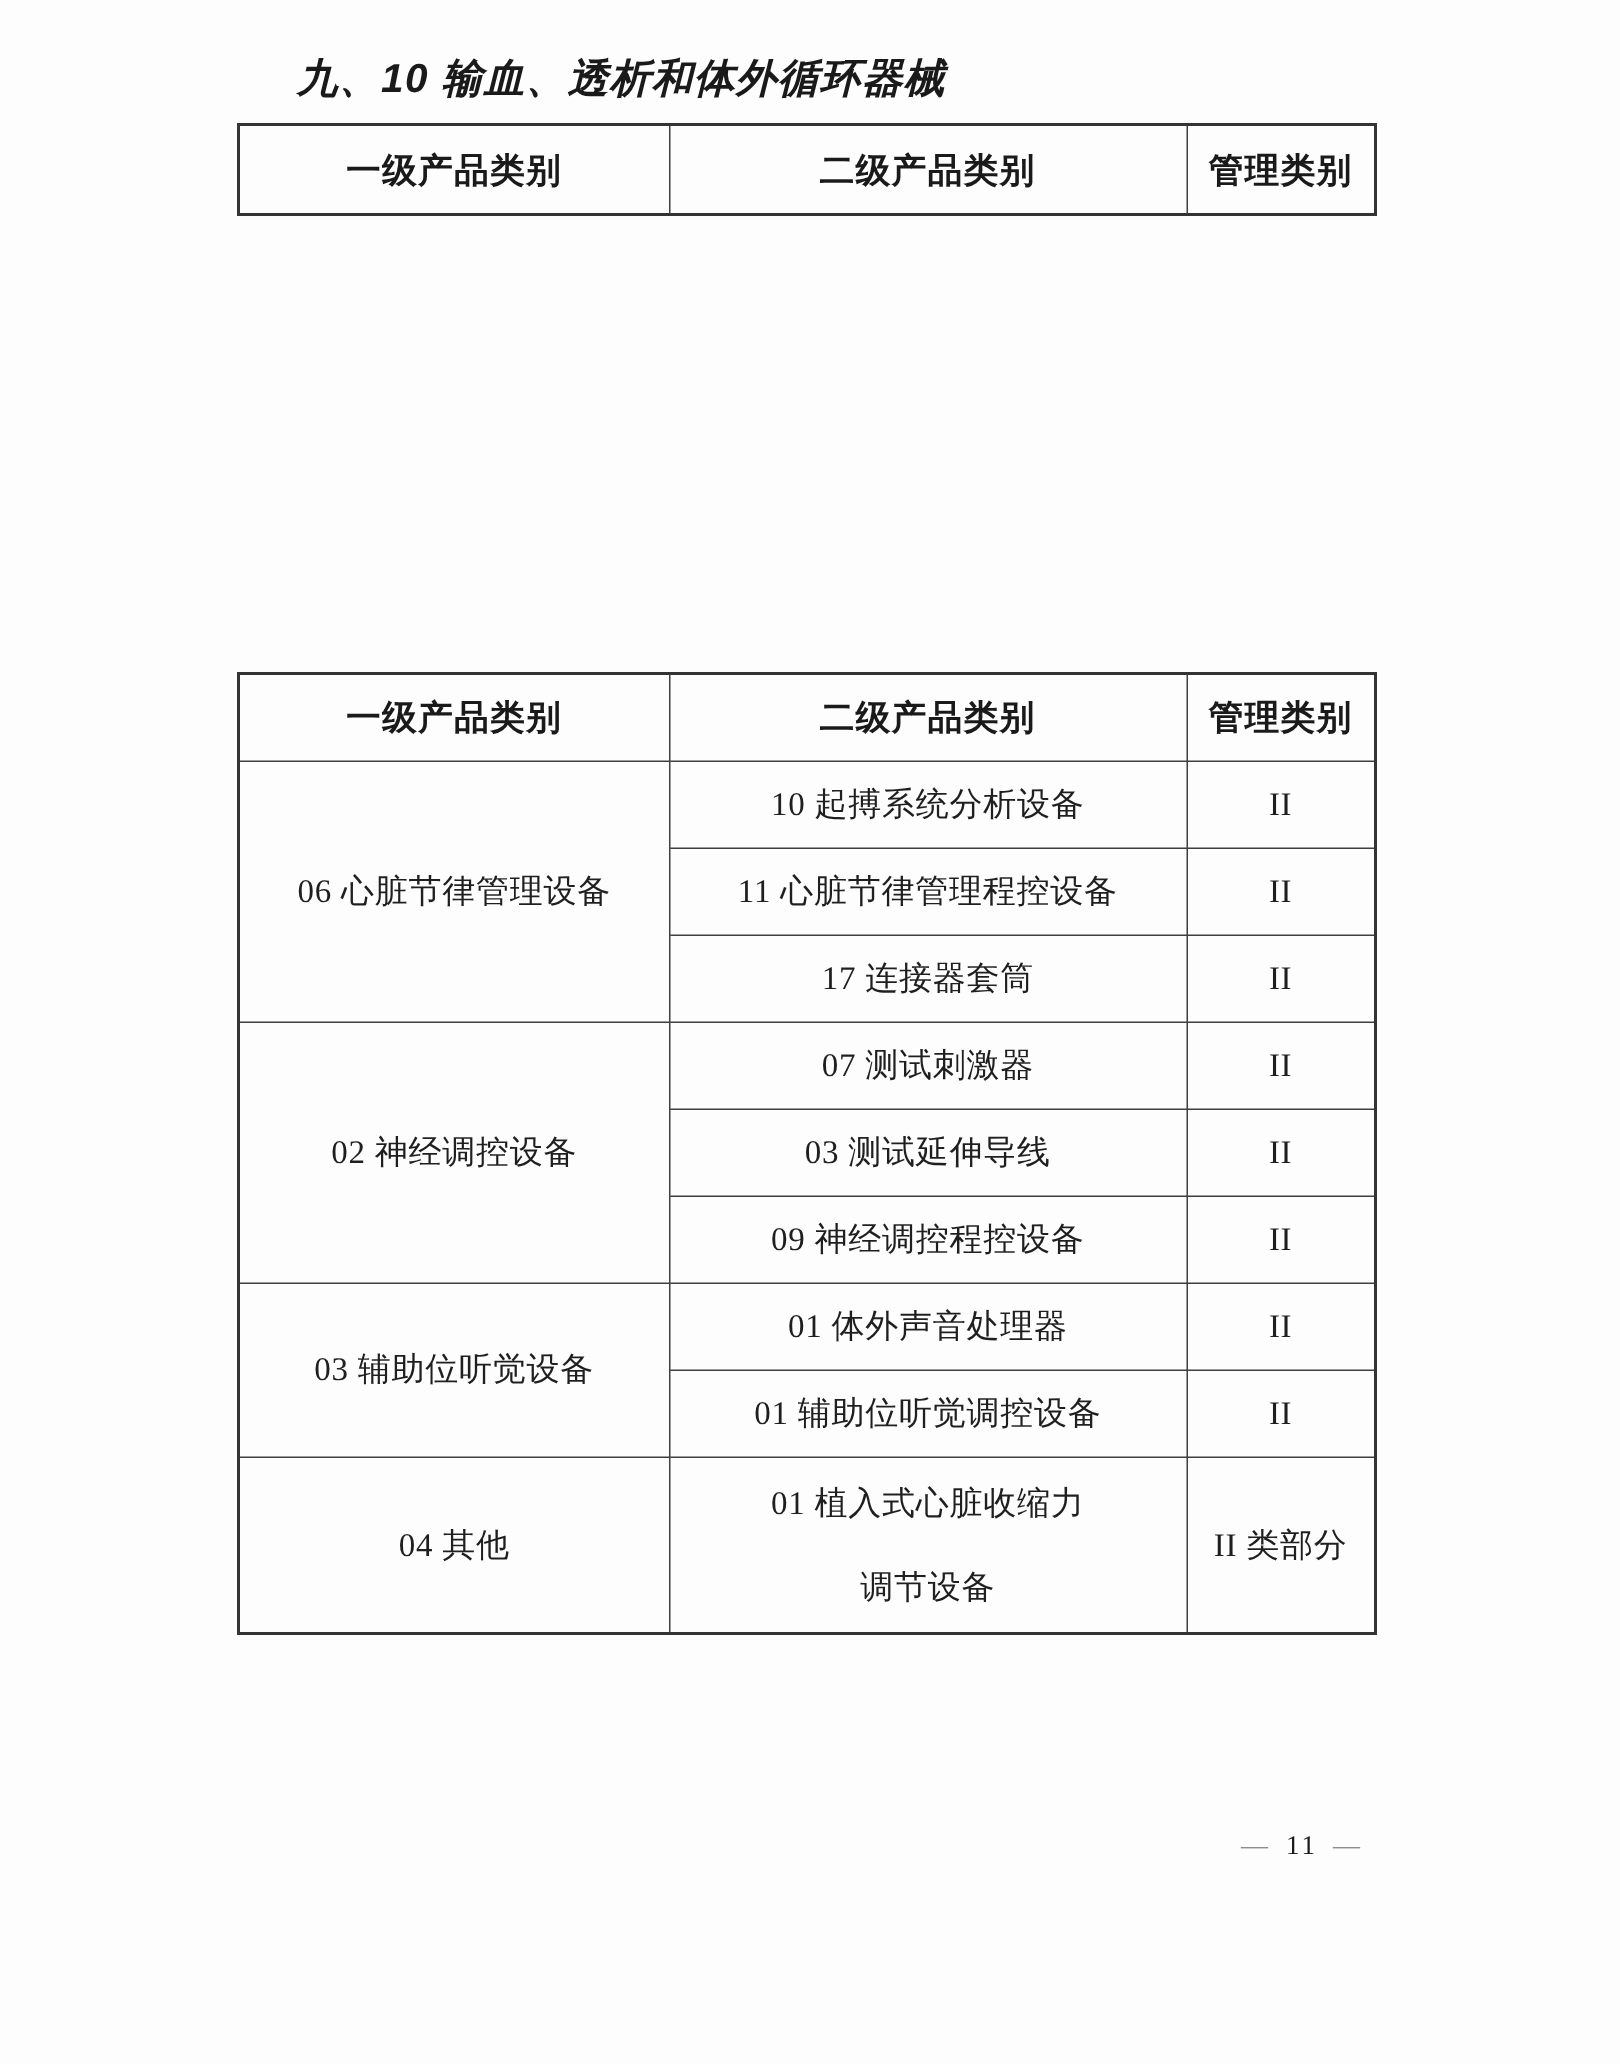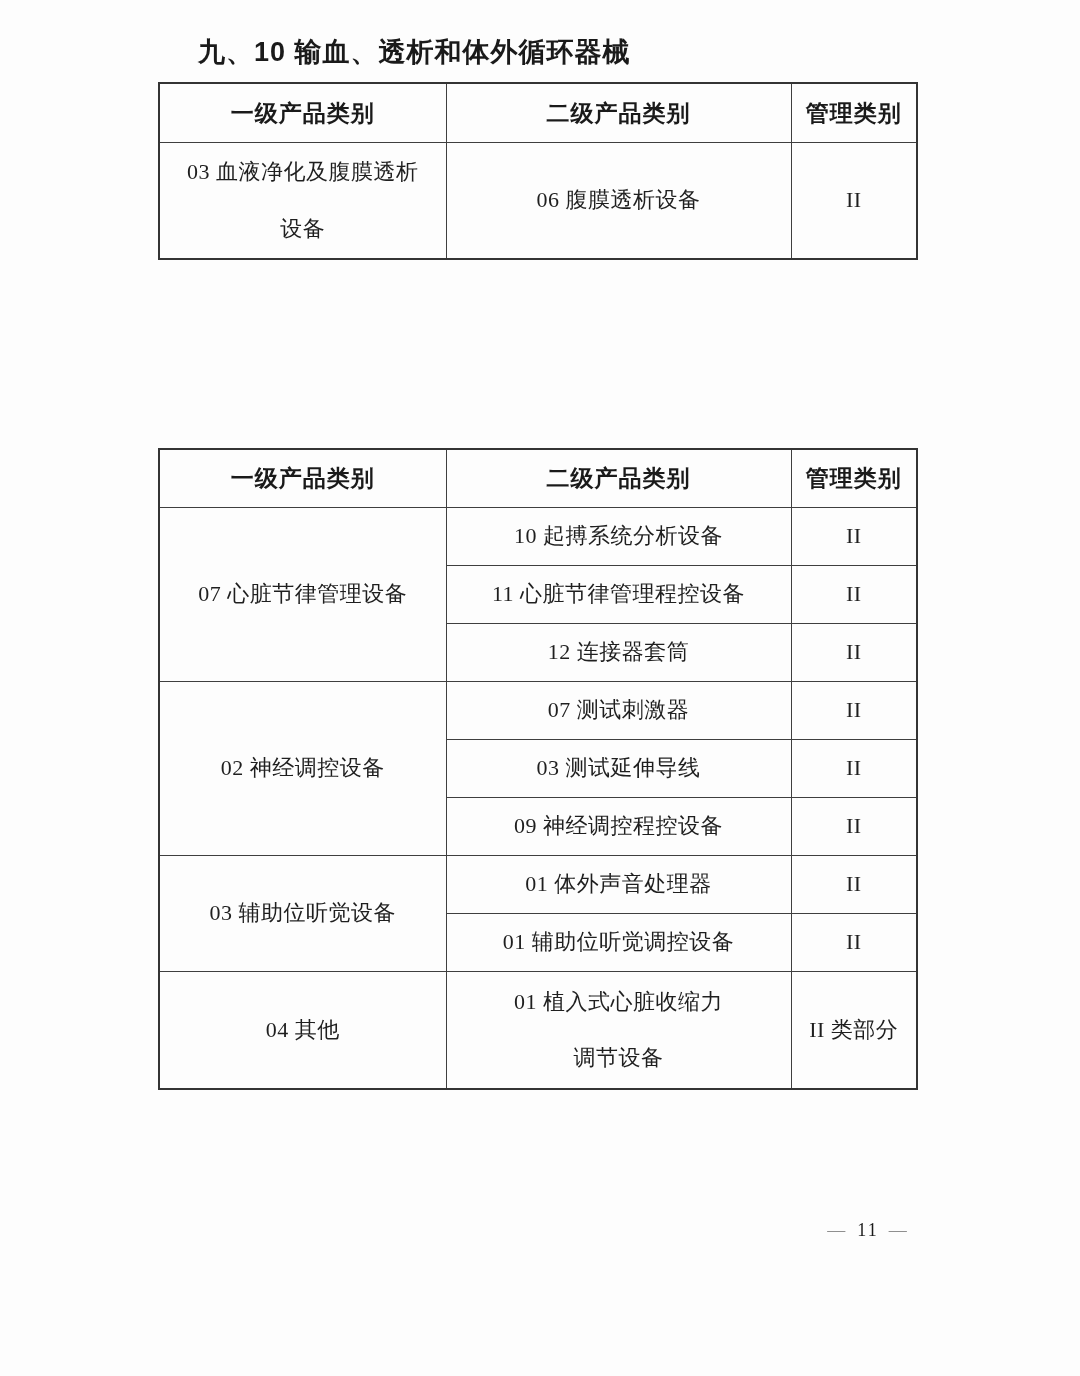--- a/index.html
+++ b/index.html
@@ -19,20 +19,21 @@
   .section-heading {
     position: absolute;
     left: 198px;
     margin: 0;
     font-family: "Liberation Sans", "DejaVu Sans", sans-serif;
     font-weight: 700;
     font-size: 27px;
     letter-spacing: 1px;
     color: #1a1a1a;
     white-space: nowrap;
+    font-style: italic;
   }
   .heading-1 { top: 34px; }
   .heading-2 { top: 402px; }
 
   table.cls-table {
     position: absolute;
     left: 158px;
     width: 758px;
     border-collapse: collapse;
     table-layout: fixed;
@@ -99,55 +100,49 @@
         <col class="c3">
       </colgroup>
     <thead>
       <tr>
         <th>一级产品类别</th>
         <th>二级产品类别</th>
         <th>管理类别</th>
       </tr>
     </thead>
     <tbody>
-      <tr>
-        <td>03 血液净化及腹膜透析
-设备</td>
-        <td>06 腹膜透析设备</td>
-        <td>II</td>
-      </tr>
     </tbody>
   </table>
 
 
   <table class="cls-table t2">
     <colgroup>
         <col class="c1">
         <col class="c2">
         <col class="c3">
       </colgroup>
     <thead>
       <tr>
         <th>一级产品类别</th>
         <th>二级产品类别</th>
         <th>管理类别</th>
       </tr>
     </thead>
     <tbody>
       <tr>
-        <td rowspan="3">07 心脏节律管理设备</td>
+        <td rowspan="3">06 心脏节律管理设备</td>
         <td>10 起搏系统分析设备</td>
         <td>II</td>
       </tr>
       <tr>
         <td>11 心脏节律管理程控设备</td>
         <td>II</td>
       </tr>
       <tr>
-        <td>12 连接器套筒</td>
+        <td>17 连接器套筒</td>
         <td>II</td>
       </tr>
       <tr>
         <td rowspan="3">02 神经调控设备</td>
         <td>07 测试刺激器</td>
         <td>II</td>
       </tr>
       <tr>
         <td>03 测试延伸导线</td>
         <td>II</td>

